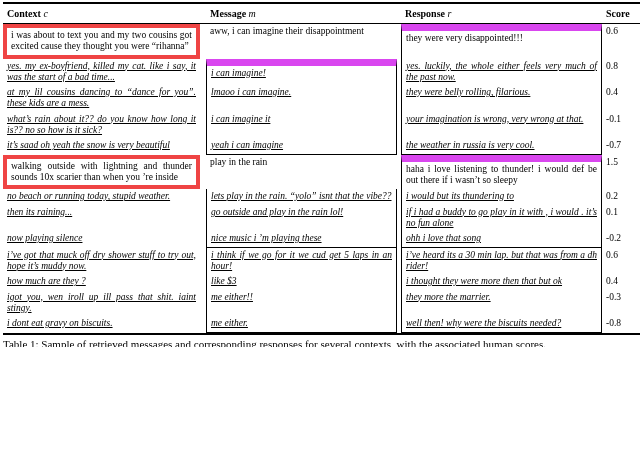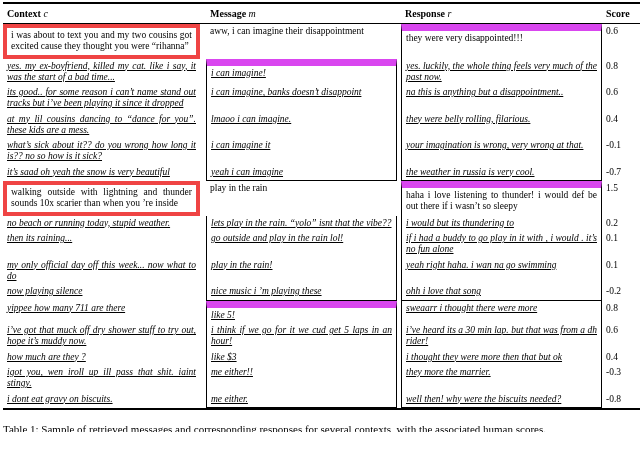--- a/index.html
+++ b/index.html
@@ -16,21 +16,21 @@
   th .var{font-style:italic;font-weight:normal;}
   td{font-size:9.5px;line-height:11px;vertical-align:top;
      padding:2px 4px 2.5px 4px;text-align:justify;}
   td.gapcell{padding:0;}
   tr.alt td.ctx, tr.alt td.msg, tr.alt td.rsp{font-style:italic;text-decoration:underline;}
   td.score{text-align:left;padding-right:7px;font-style:normal;}
   .bf  {border:4px solid #ef4444;}
   .blr {border-left:1px solid #000;border-right:1px solid #000;}
   .blrt{border-left:1px solid #000;border-right:1px solid #000;border-top:7px solid #d946ef;}
   .blrb{border-left:1px solid #000;border-right:1px solid #000;border-bottom:1px solid #000;}
-  .caption{margin-top:13px;height:9px;overflow:hidden;font-size:11px;line-height:13px;width:630px;}
+  .caption{margin-top:3px;height:9px;overflow:hidden;font-size:11px;line-height:13px;width:630px;}
 </style>
 </head>
 <body>
 
 <div class="page">
   <div class="rule"></div>
   <table>
     <colgroup>
       <col class="c-ctx">
         <col class="c-g1">
@@ -57,41 +57,33 @@
         <td class="msg">aww, i can imagine their disappointment</td>
           <td class="gapcell"></td>
         <td class="rsp blrt">they were very disappointed!!!</td>
         <td class="score">0.6</td>
       </tr>
       <tr class="alt">
         <td class="ctx">yes. my ex-boyfriend, killed my cat. like i say, it was the start of a bad time...</td>
           <td class="gapcell"></td>
         <td class="msg blrt">i can imagine!</td>
           <td class="gapcell"></td>
-        <td class="rsp blr">yes. luckily, the whole thing feels very much of the past now.</td>
+        <td class="rsp blr">yes. luckily, the whole either feels very much of the past now.</td>
         <td class="score">0.8</td>
-      </tr>
-      <tr class="alt">
-        <td class="ctx">its good.. for some reason i can’t name stand out tracks but i’ve been playing it since it dropped</td>
-          <td class="gapcell"></td>
-        <td class="msg blr">i can imagine, banks doesn’t disappoint</td>
-          <td class="gapcell"></td>
-        <td class="rsp blr">na this is anything but a disappointment..</td>
-        <td class="score">0.6</td>
       </tr>
       <tr class="alt">
         <td class="ctx">at my lil cousins dancing to “dance for you”. these kids are a mess.</td>
           <td class="gapcell"></td>
         <td class="msg blr">lmaoo i can imagine.</td>
           <td class="gapcell"></td>
         <td class="rsp blr">they were belly rolling, filarious.</td>
         <td class="score">0.4</td>
       </tr>
       <tr class="alt">
-        <td class="ctx">what’s sick about it?? do you wrong how long it is?? no so how is it sick?</td>
+        <td class="ctx">what’s rain about it?? do you know how long it is?? no so how is it sick?</td>
           <td class="gapcell"></td>
         <td class="msg blr">i can imagine it</td>
           <td class="gapcell"></td>
         <td class="rsp blr">your imagination is wrong, very wrong at that.</td>
         <td class="score">-0.1</td>
       </tr>
       <tr class="alt">
         <td class="ctx">it’s saad oh yeah the snow is very beautiful</td>
           <td class="gapcell"></td>
         <td class="msg blrb">yeah i can imagine</td>
@@ -118,44 +110,28 @@
       </tr>
       <tr class="alt">
         <td class="ctx">then its raining...</td>
           <td class="gapcell"></td>
         <td class="msg blr">go outside and play in the rain lol!</td>
           <td class="gapcell"></td>
         <td class="rsp blr">if i had a buddy to go play in it with , i would . it’s no fun alone</td>
         <td class="score">0.1</td>
       </tr>
       <tr class="alt">
-        <td class="ctx">my only official day off this week... now what to do</td>
-          <td class="gapcell"></td>
-        <td class="msg blr">play in the rain!</td>
-          <td class="gapcell"></td>
-        <td class="rsp blr">yeah right haha. i wan na go swimming</td>
-        <td class="score">0.1</td>
-      </tr>
-      <tr class="alt">
         <td class="ctx">now playing silence</td>
           <td class="gapcell"></td>
         <td class="msg blrb">nice music i ’m playing these</td>
           <td class="gapcell"></td>
         <td class="rsp blrb">ohh i love that song</td>
         <td class="score">-0.2</td>
       </tr>
 
-      <tr class="alt">
-        <td class="ctx">yippee how many 711 are there</td>
-          <td class="gapcell"></td>
-        <td class="msg blrt">like 5!</td>
-          <td class="gapcell"></td>
-        <td class="rsp blr">sweaarr i thought there were more</td>
-        <td class="score">0.8</td>
-      </tr>
       <tr class="alt">
         <td class="ctx">i’ve got that muck off dry shower stuff to try out, hope it’s muddy now.</td>
           <td class="gapcell"></td>
         <td class="msg blr">i think if we go for it we cud get 5 laps in an hour!</td>
           <td class="gapcell"></td>
         <td class="rsp blr">i’ve heard its a 30 min lap. but that was from a dh rider!</td>
         <td class="score">0.6</td>
       </tr>
       <tr class="alt">
         <td class="ctx">how much are they ?</td>

